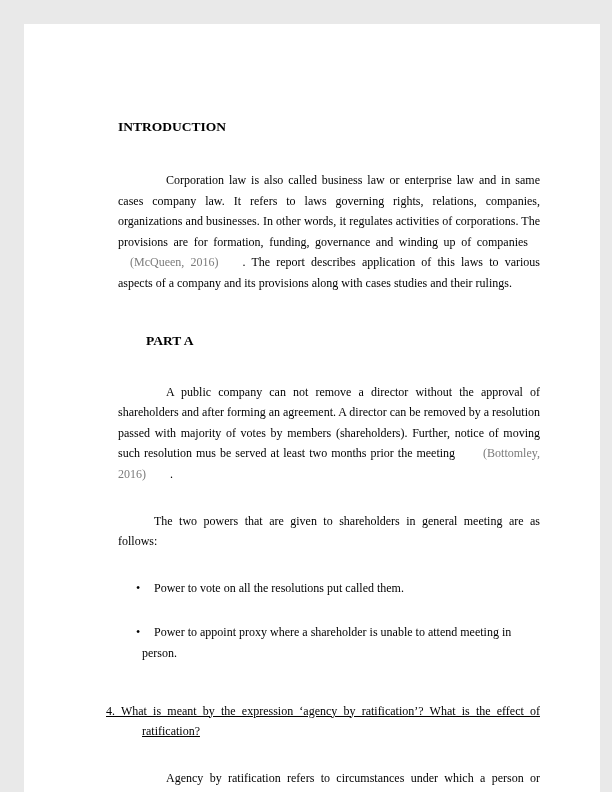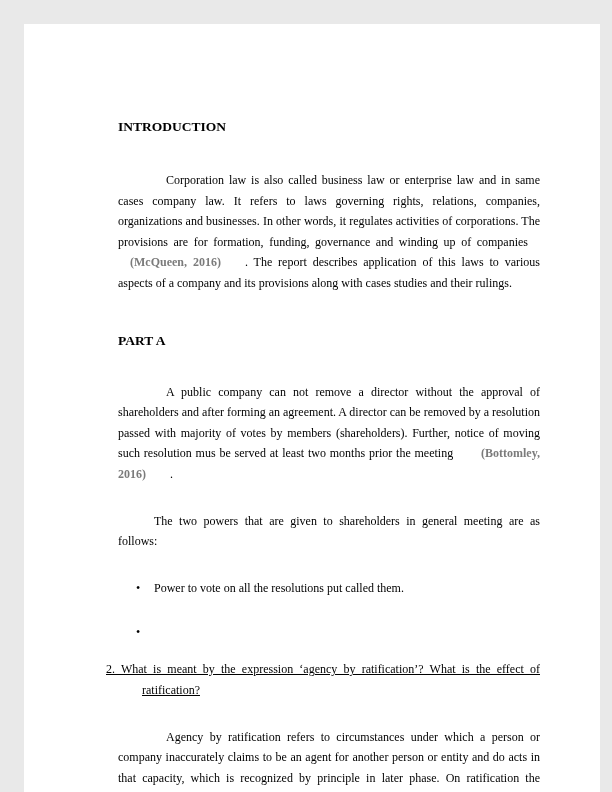--- a/index.html
+++ b/index.html
@@ -19,39 +19,39 @@
   }
   .doc-heading {
     font-size: 13.5px;
     font-weight: bold;
     line-height: 22px;
     margin-bottom: 8px;
   }
   .part-heading {
     margin-top: 12px;
     margin-bottom: 6px;
+    margin-left: 28px;
   }
   .body-para {
     text-align: justify;
     text-indent: 36px;
     line-height: 20.6px;
     margin-bottom: 2px;
   }
   .question {
     text-align: justify;
     line-height: 20.6px;
     padding-left: 36px;
     text-indent: -36px;
     text-decoration: underline;
     margin-top: 13px;
     margin-bottom: 2px;
   }
   .cite {
     color: var(--citation-color, #7b7b7b);
-    font-weight: bold;
   }
   .bullet-row {
     position: relative;
     padding-left: 36px;
     line-height: 20.6px;
     text-align: left;
   }
   .bullet-marker {
     position: absolute;
     left: 18px;
@@ -68,19 +68,19 @@
 
     <p class="body-para"><span>Corporation law is also called business law or enterprise law and in same cases company law. It refers to laws governing rights, relations, companies, organizations and businesses. In other words, it regulates activities of corporations. The provisions are for formation, funding, governance and winding up of companies </span><span class="cite">(McQueen, 2016)</span><span>. The report describes application of this laws to various aspects of a company and its provisions along with cases studies and their rulings.</span></p>
 
     <h1 class="doc-heading part-heading">PART A</h1>
 
 
     <p class="body-para"><span>A public company can not remove a director without the approval of shareholders and after forming an agreement. A director can be removed by a resolution passed with majority of votes by members (shareholders). Further, notice of moving such resolution mus be served at least two months prior the meeting </span><span class="cite">(Bottomley, 2016)</span><span>.</span></p>
 
     <p class="body-para">The two powers that are given to shareholders in general meeting are as follows:</p>
     <div class="bullet-row"><span class="bullet-marker">•</span><span>Power to vote on all the resolutions put called them.</span></div>
-    <div class="bullet-row"><span class="bullet-marker">•</span></div>
+    <div class="bullet-row"><span class="bullet-marker">•</span><span>Power to appoint proxy where a shareholder is unable to attend meeting in person.</span></div>
 
-    <p class="question">2. What is meant by the expression ‘agency by ratification’? What is the effect of ratification? </p>
+    <p class="question">4. What is meant by the expression ‘agency by ratification’? What is the effect of ratification? </p>
     <p class="body-para"><span>Agency by ratification refers to circumstances under which a person or company inaccurately claims to be an agent for another person or entity and do acts in that capacity, which is recognized by principle in later phase. On ratification the validity of acts done by agents get removed and assume to have been carried without authority </span><span class="cite">(Bently and Sherman, 2014)</span><span>.</span></p>
 
   </div>
 </div>
 
 </body></html>

